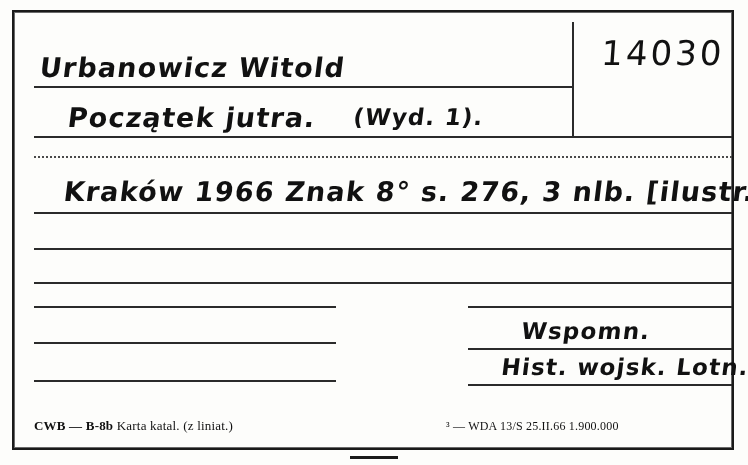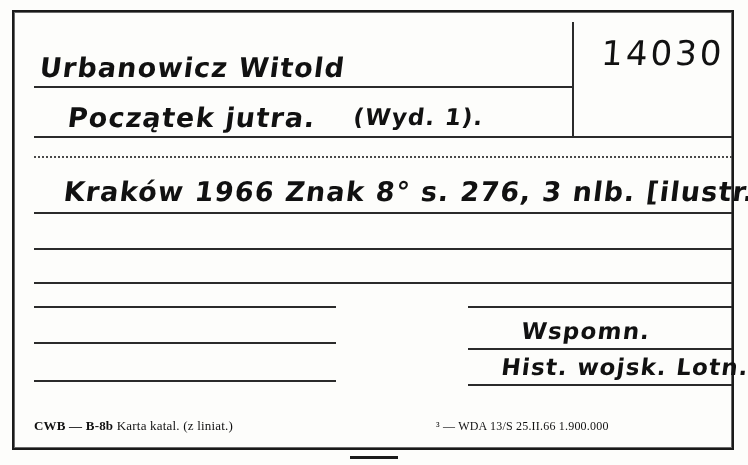--- a/index.html
+++ b/index.html
@@ -90,21 +90,21 @@
     left: 34px;
     top: 418px;
     font-weight: 700;
     letter-spacing: 0.2px;
   }
   .footer-left .norm {
     font-weight: 400;
     margin-top: 8px;
   }
   .footer-right {
-    left: 436px;
+    left: 446px;
     top: 419px;
     font-weight: 400;
     letter-spacing: 0.2px;
     font-size: 12px;
   }
 
   
   .bottom-tick {
     position: absolute;
     left: 350px;

